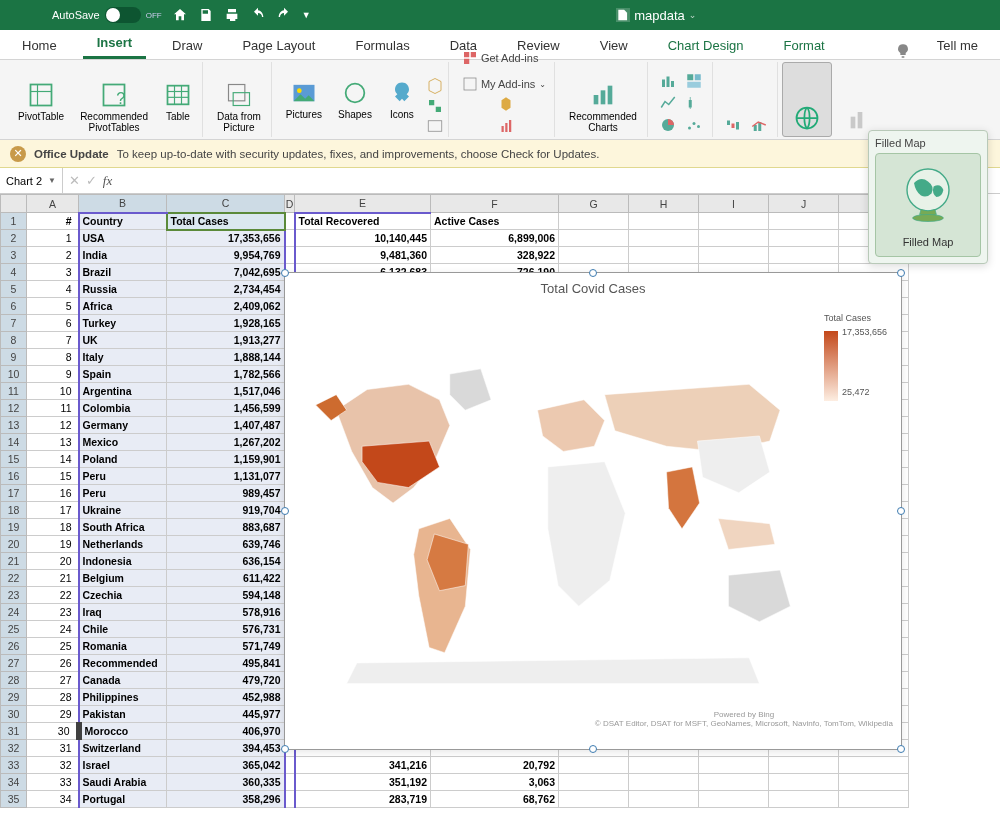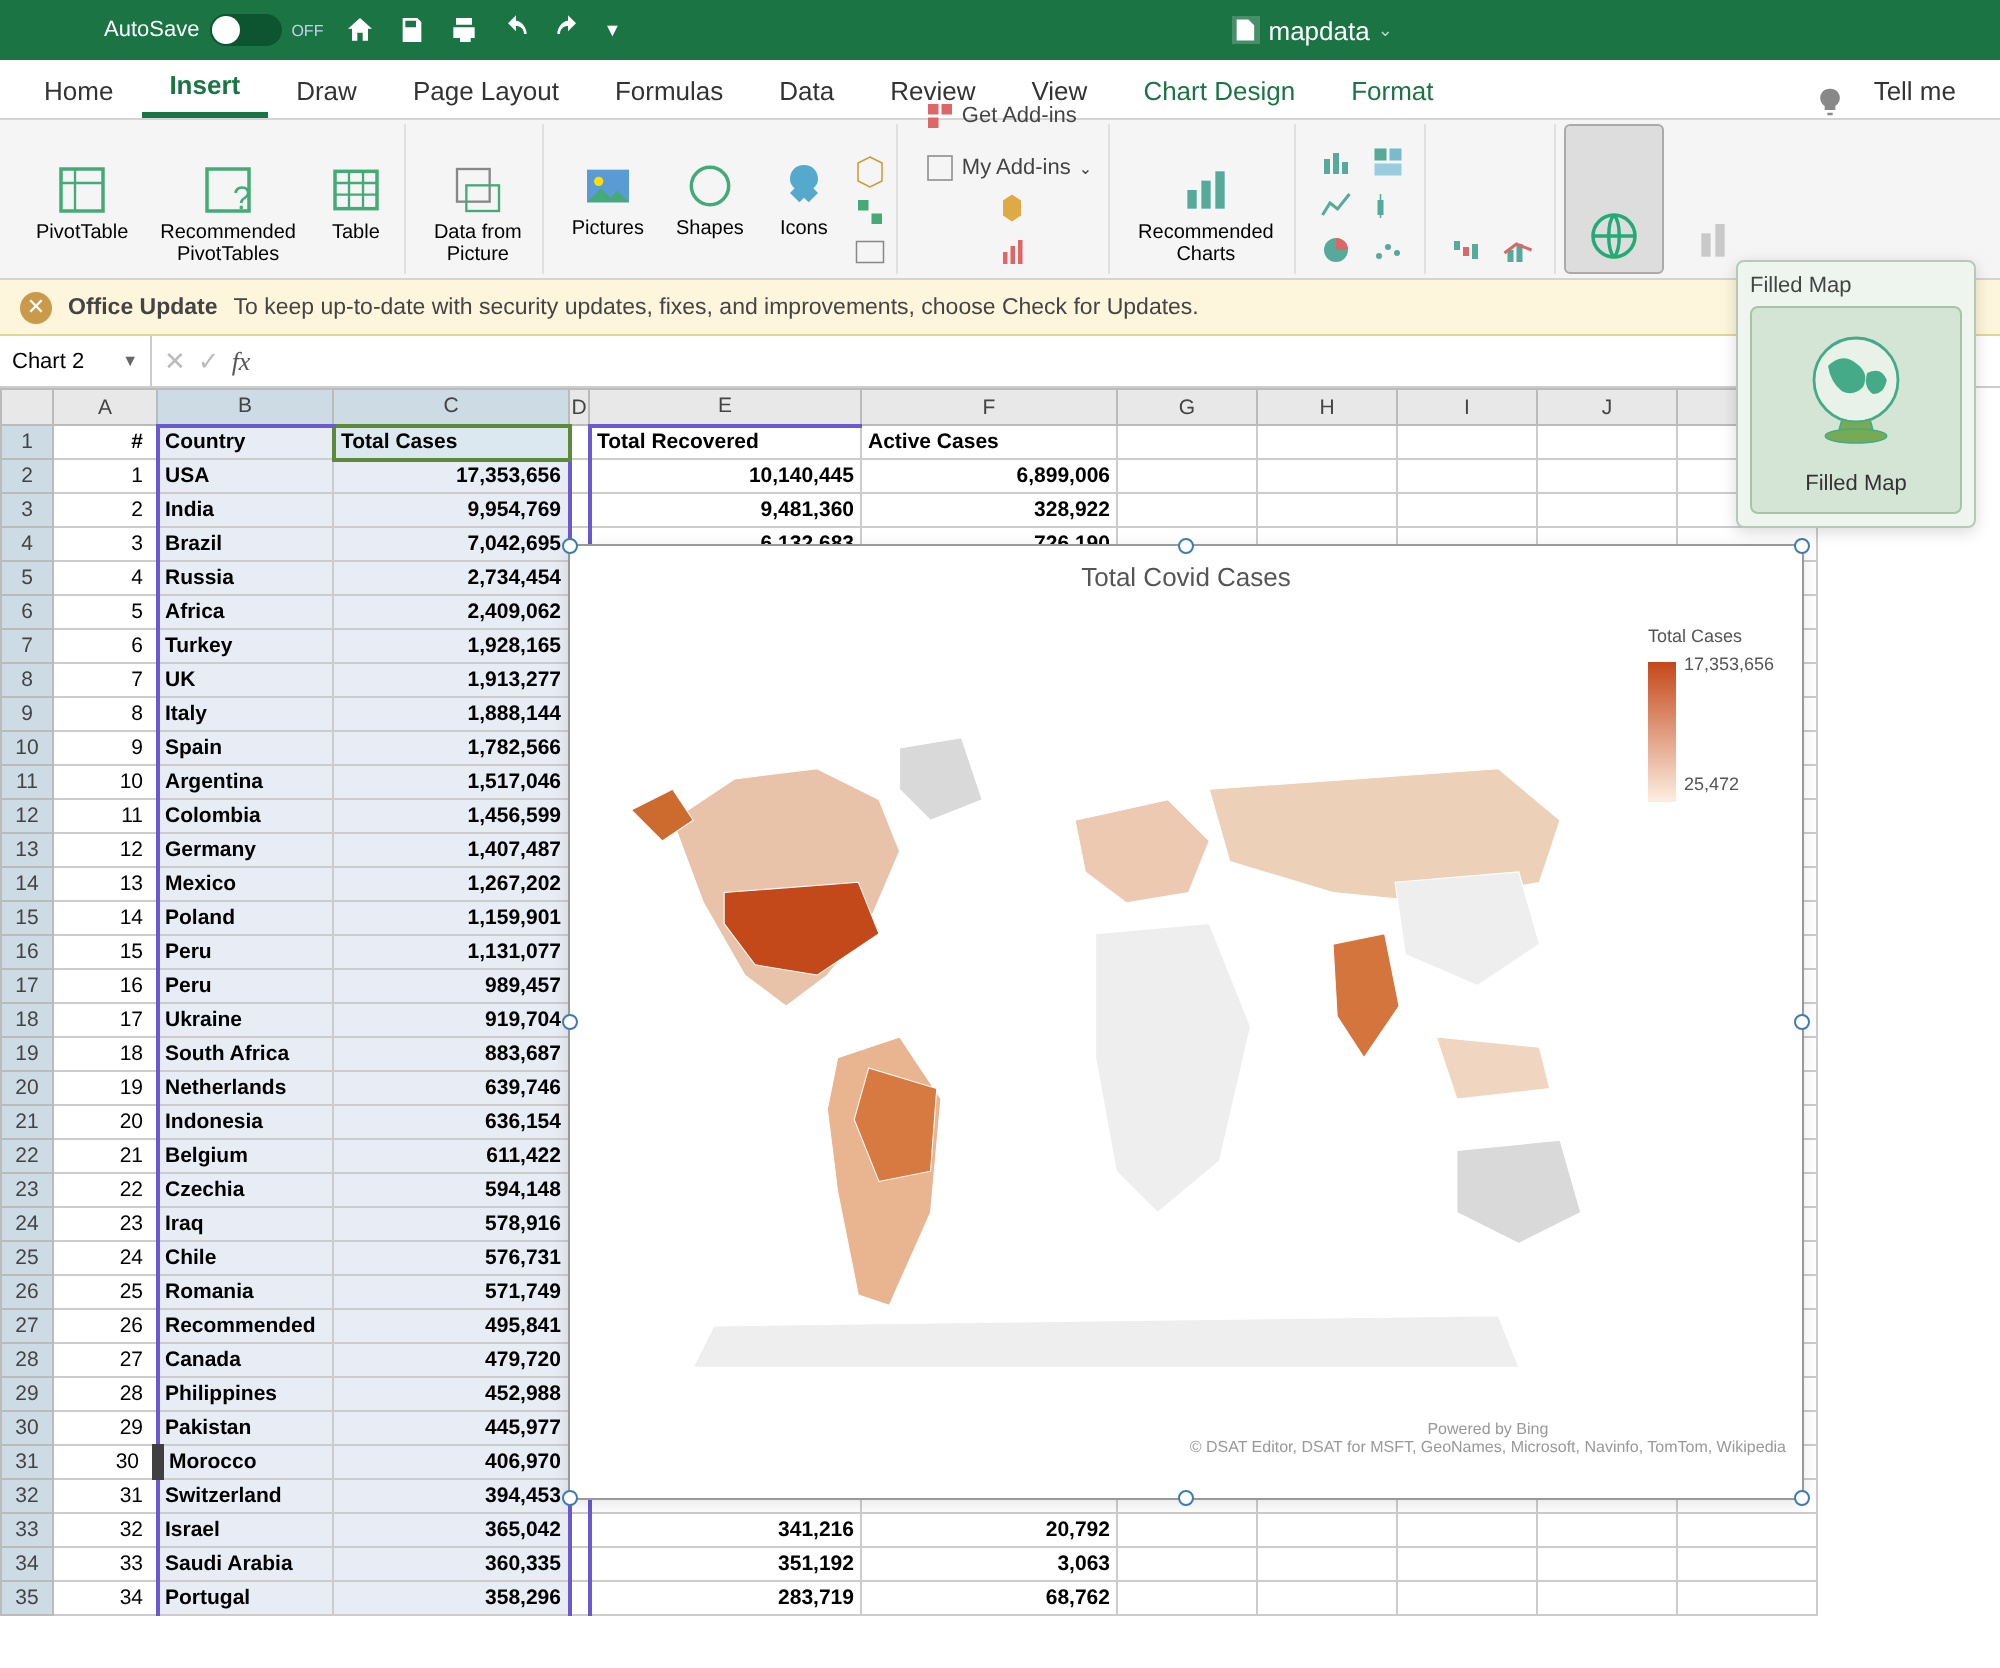--- a/index.html
+++ b/index.html
@@ -10,21 +10,21 @@
 .autosave { display: flex; align-items: center; gap: 5px; font-size: 11px; margin-left: 44px; }
 .autosave .toggle { width: 36px; height: 16px; background: #0d5531; border-radius: 8px; position: relative; }
 .autosave .toggle::before { content: ""; width: 14px; height: 14px; background: #fff; border-radius: 50%; position: absolute; left: 1px; top: 1px; }
 .autosave .off { font-size: 8px; color: #cce; }
 .tb-icons { display: flex; gap: 10px; align-items: center; }
 .tb-icon { width: 16px; height: 16px; fill: #fff; cursor: pointer; }
 .filename { flex: 1; text-align: center; display: flex; justify-content: center; align-items: center; gap: 4px; font-size: 13px; }
 .filename svg { width: 14px; height: 14px; }
 
 
-.tabs { height: 30px; background: #fff; display: flex; align-items: flex-end; padding: 0 8px; gap: 0; border-bottom: 1px solid #d4d4d4; }
+.tabs { height: 30px; background: #fff; display: flex; align-items: flex-end; padding: 0 8px; gap: 12px; border-bottom: 1px solid #d4d4d4; }
 .tab { padding: 6px 14px; font-size: 13px; cursor: pointer; color: #333; }
 .tab.active { color: #1b7444; font-weight: 600; border-bottom: 3px solid #1b7444; }
 .tab.ctx { color: #1b7444; }
 
 
 .ribbon { height: 80px; background: #f5f5f5; border-bottom: 1px solid #d4d4d4; display: flex; align-items: center; padding: 2px 8px; gap: 4px; position: relative; }
 .rgroup { display: flex; flex-direction: column; align-items: center; justify-content: flex-end; height: 100%; padding: 2px 4px; border-right: 1px solid #e0e0e0; }
 .rgroup:last-child { border-right: none; }
 .rbig { display: flex; flex-direction: column; align-items: center; gap: 2px; padding: 2px 6px; cursor: pointer; }
 .rbig .ic { width: 28px; height: 28px; }
@@ -42,21 +42,21 @@
 .map-popup .big-globe svg { width: 70px; height: 70px; }
 .map-popup .big-globe .lbl { font-size: 11px; color: #333; }
 
 
 .updatebar { height: 28px; background: #fdf6dc; border-bottom: 1px solid #e0d88f; display: flex; align-items: center; padding: 0 10px; gap: 8px; font-size: 11.5px; color: #444; }
 .updatebar .x { width: 16px; height: 16px; border-radius: 50%; background: #c89a4a; color: #fff; display: flex; align-items: center; justify-content: center; font-size: 11px; cursor: pointer; }
 .updatebar .b { font-weight: 600; }
 
 
 .fbar { height: 26px; display: flex; align-items: center; border-bottom: 1px solid #ccc; }
-.namebox { width: 76px; height: 100%; border-right: 1px solid #ccc; display: flex; align-items: center; padding: 0 6px; font-size: 11px; justify-content: space-between; }
+.namebox { width: 63px; height: 100%; border-right: 1px solid #ccc; display: flex; align-items: center; padding: 0 6px; font-size: 11px; justify-content: space-between; }
 .namebox .dd { font-size: 8px; color: #666; }
 .fbtns { display: flex; gap: 6px; padding: 0 6px; color: #999; align-items: center; }
 .fbtns span { cursor: pointer; font-size: 13px; }
 .fx { font-style: italic; font-family: serif; font-size: 13px; color: #555; }
 
 
 .grid-wrap { position: relative; height: 640px; overflow: hidden; }
 table.sheet { border-collapse: collapse; table-layout: fixed; }
 .colh th { background: #e8e8e8; border: 1px solid #bbb; font-weight: 400; font-size: 10.5px; color: #444; height: 18px; }
 .colh th.sel { background: #cddbe5; }

